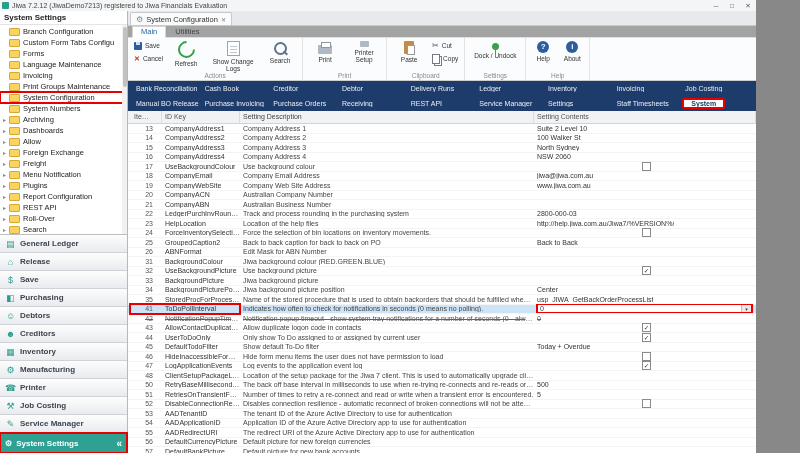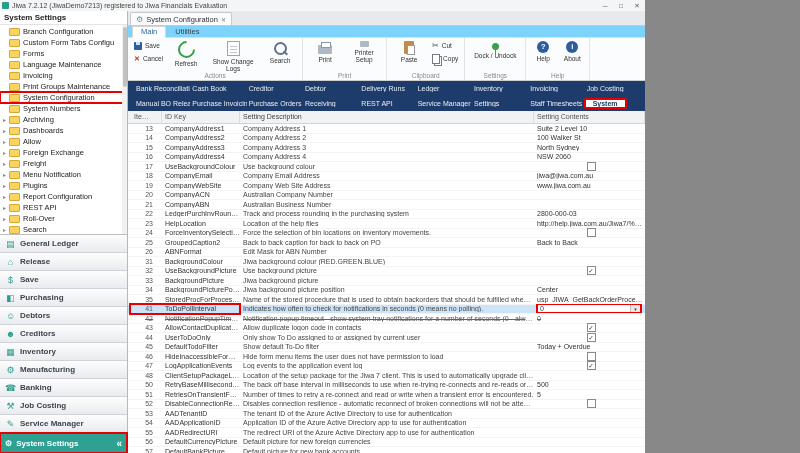--- a/index.html
+++ b/index.html
@@ -1,16 +1,16 @@
 <!DOCTYPE html>
 <html><head>
 <meta charset="utf-8">
 <style>
   html,body{margin:0;padding:0;background:#888;}
-  .stage{position:relative;width:645px;height:453px;background:#fff;overflow:hidden;
+  .stage{position:relative;width:756px;height:453px;background:#fff;overflow:hidden;
          font-family:"Liberation Sans",sans-serif;font-size:8px;color:#333;}
 
   
   .titlebar{position:absolute;top:0;left:0;right:0;height:11px;background:#f4f5f6;
             border-bottom:1px solid #d9d9d9;display:flex;align-items:center;font-size:7px;color:#444;}
   .app-ic{width:7px;height:7px;background:#2a9d8f;margin:0 3px 0 2px;border-radius:1px;}
   .win-btns{margin-left:auto;display:flex;}
   .win-btn{width:16px;text-align:center;font-size:6.5px;color:#555;line-height:11px;}
 
   
@@ -40,21 +40,21 @@
 
   
   .main{flex:1;display:flex;flex-direction:column;min-width:0;}
 
   .doc-tabs{height:14px;background:#e7e9ec;border-bottom:1px solid #c6c9cd;display:flex;align-items:flex-end;padding-left:2px;}
   .doc-tab{background:#fafbfc;border:1px solid #c6c9cd;border-bottom:none;height:12px;display:flex;align-items:center;
            gap:3px;padding:0 5px;font-size:7.5px;color:#333;border-radius:2px 2px 0 0;}
   .doc-tab .gear{color:#7a8a99;font-size:8px;}
   .doc-tab .x{color:#777;font-size:6px;}
 
-  .ribbon-tabs{height:11px;background:#7dd3fc;display:flex;align-items:flex-end;padding-left:4px;gap:1px;border-bottom:1px solid #e0e0e0;text-align:center;}
+  .ribbon-tabs{height:11px;background:#a3a3a3;display:flex;align-items:flex-end;padding-left:4px;gap:1px;border-bottom:1px solid #e0e0e0;text-align:center;}
   .rtab{padding:0 8px;font-size:7.5px;line-height:10px;color:#444;}
   .rtab.sel{background:#fff;border:1px solid #d4d4d4;border-bottom:1px solid #fff;color:#1f5fa9;margin-bottom:-1px;}
 
   .ribbon{height:42px;background:#fbfcfd;border-bottom:1px solid #cfcfcf;display:flex;}
   .rgroup{position:relative;border-right:1px solid #e3e3e3;padding:2px 4px 9px 4px;display:flex;align-items:flex-start;gap:3px;}
   .rgroup-label{position:absolute;bottom:0;left:0;right:0;text-align:center;font-size:6.5px;color:#8a8a8a;line-height:9px;}
   .btn-col{display:flex;flex-direction:column;gap:2px;}
   .btn-sm{display:flex;align-items:center;gap:3px;font-size:6.5px;height:11px;padding:0 2px;color:#333;white-space:nowrap;}
   .btn-lg{width:36px;display:flex;flex-direction:column;align-items:center;gap:2px;padding-top:1px;
           font-size:6.5px;text-align:center;line-height:1.1;color:#333;}
@@ -263,21 +263,21 @@
           <div class="acc-item">
             <span class="aicon">▦</span>
             <span>Inventory</span>
           </div>
           <div class="acc-item">
             <span class="aicon">⚙</span>
             <span>Manufacturing</span>
           </div>
           <div class="acc-item">
             <span class="aicon">☎</span>
-            <span>Banking</span>
+            <span>Printer</span>
           </div>
           <div class="acc-item">
             <span class="aicon">⚒</span>
             <span>Job Costing</span>
           </div>
           <div class="acc-item">
             <span class="aicon">✎</span>
             <span>Service Manager</span>
           </div>
         </div>

